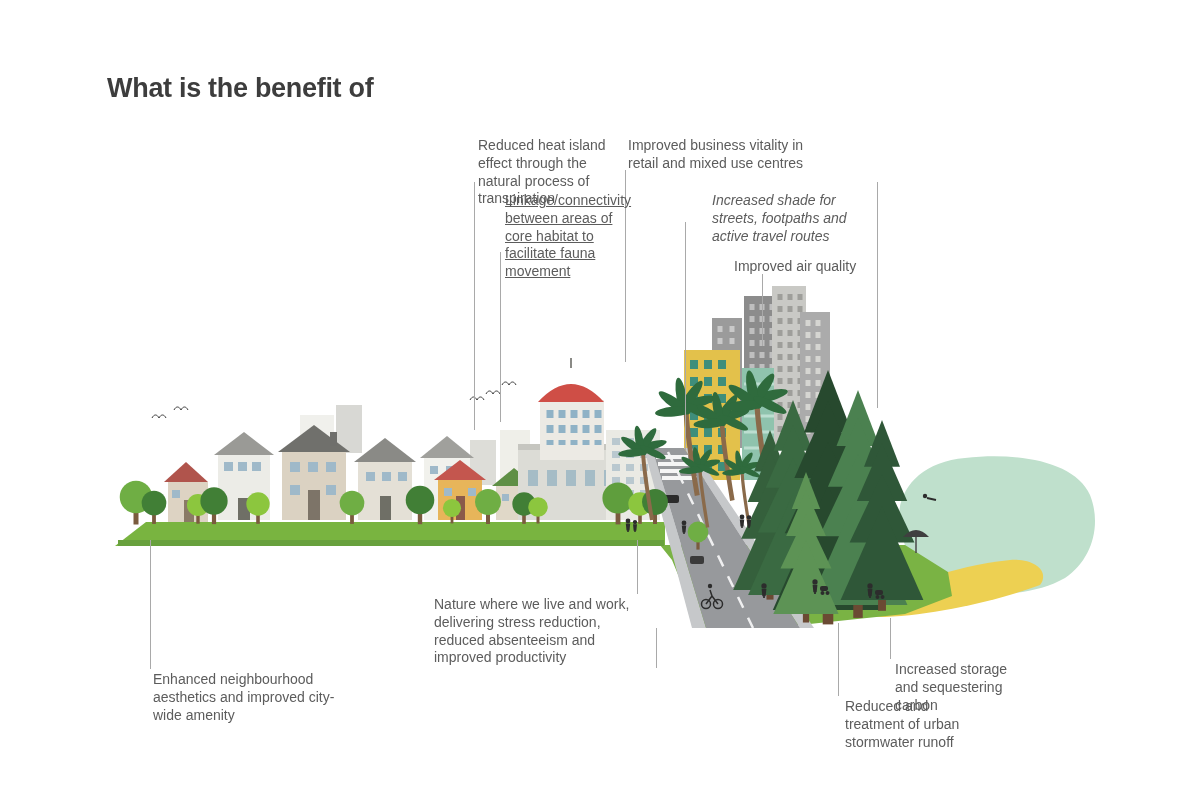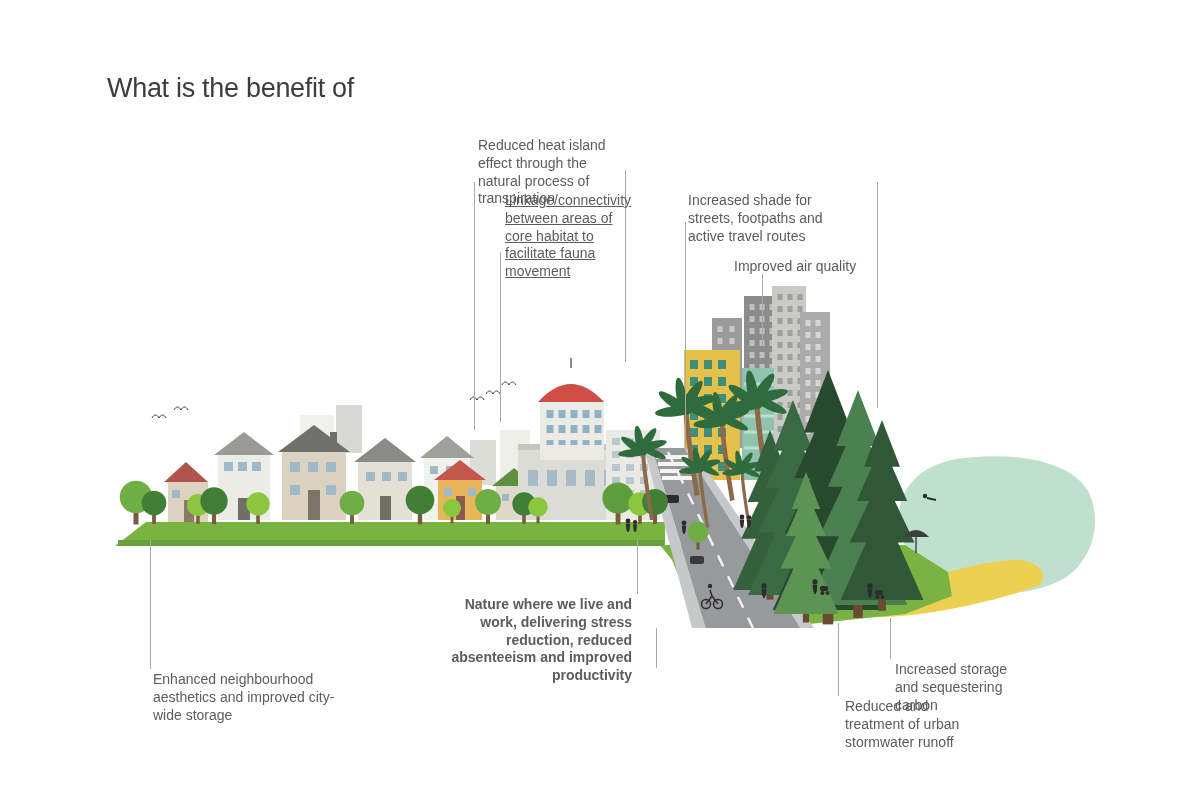--- a/index.html
+++ b/index.html
@@ -1,22 +1,22 @@
 <!DOCTYPE html>
 <html style="--background: #ffffff; --title-text: #3d3d3d; --label-text: #5c5c5c; --callout-line: #a9a9a9; --grass-green: #79b440; --tree-green-light: #8cc63e; --tree-green-dark: #417f36; --pine-green: #2c5234; --palm-green: #2f6b3d; --water-mint: #bfe0cc; --sand-yellow: #edd052; --road-gray: #97999c; --building-yellow: #e3c14b; --dome-red: #cf4e46;"><head>
 <meta charset="utf-8">
 <style>
   html,body{margin:0;padding:0;background:#fff;}
   body{font-family:"Liberation Sans",sans-serif;}
   .page{position:relative;width:1200px;height:800px;overflow:hidden;background:var(--background,#ffffff);}
-  .title{position:absolute;left:107px;top:55px;font-size:27px;font-weight:400;
+  .title{position:absolute;left:107px;top:55px;font-size:27px;font-weight:700;
          color:var(--title-text,#3d3d3d);line-height:1.18;letter-spacing:-0.3px;text-align:center;}
   .title span{display:block;}
   .callout{position:absolute;font-size:14px;line-height:1.27;color:var(--label-text,#5c5c5c);}
-  .callout.right{text-align:right;font-weight:bold;}
+  .callout.right{}
   .cline{position:absolute;width:1px;background:var(--callout-line,#a9a9a9);}
   svg.scene{position:absolute;left:0;top:0;}
 </style>
 </head>
 <body>
 
 <div class="page">
 
   <h1 class="title">
     <span>What is the benefit of</span>
@@ -266,20 +266,21 @@
   <div class="cline" style="left:762px;top:274px;height:72px;"></div>
   <div class="cline" style="left:877px;top:182px;height:226px;"></div>
   <div class="cline" style="left:150px;top:540px;height:129px;"></div>
   <div class="cline" style="left:637px;top:540px;height:54px;"></div>
   <div class="cline" style="left:656px;top:628px;height:40px;"></div>
   <div class="cline" style="left:890px;top:618px;height:41px;"></div>
   <div class="cline" style="left:838px;top:623px;height:73px;"></div>
 
   <div class="callout" style="left:478px;top:137px;width:142px;">Reduced heat island effect through the natural process of transpiration</div>
   <div class="callout" style="left:505px;top:192px;width:118px;text-decoration:underline;">Linkage/connectivity between areas of core habitat to facilitate fauna movement</div>
-  <div class="callout" style="left:688px;top:192px;width:158px;">Increased shade for streets, footpaths and active travel routes</div>
+  <div class="callout" style="left:628px;top:137px;width:178px;">Improved business vitality in retail and mixed use centres</div>
+  <div class="callout" style="left:712px;top:192px;width:158px;font-style:italic;">Increased shade for streets, footpaths and active travel routes</div>
   <div class="callout" style="left:722px;top:258px;width:140px;margin-left:12px;">Improved air quality</div>
-  <div class="callout" style="left:153px;top:671px;width:200px;">Enhanced neighbourhood aesthetics and improved city-wide storage</div>
+  <div class="callout" style="left:153px;top:671px;width:200px;">Enhanced neighbourhood aesthetics and improved city-wide amenity</div>
   <div class="callout right" style="left:434px;top:596px;width:198px;">Nature where we live and work, delivering stress reduction, reduced absenteeism and improved productivity</div>
   <div class="callout" style="left:895px;top:661px;width:125px;">Increased storage and sequestering carbon</div>
   <div class="callout" style="left:845px;top:698px;width:140px;">Reduced and treatment of urban stormwater runoff</div>
 
 </div>
 
 </body></html>

